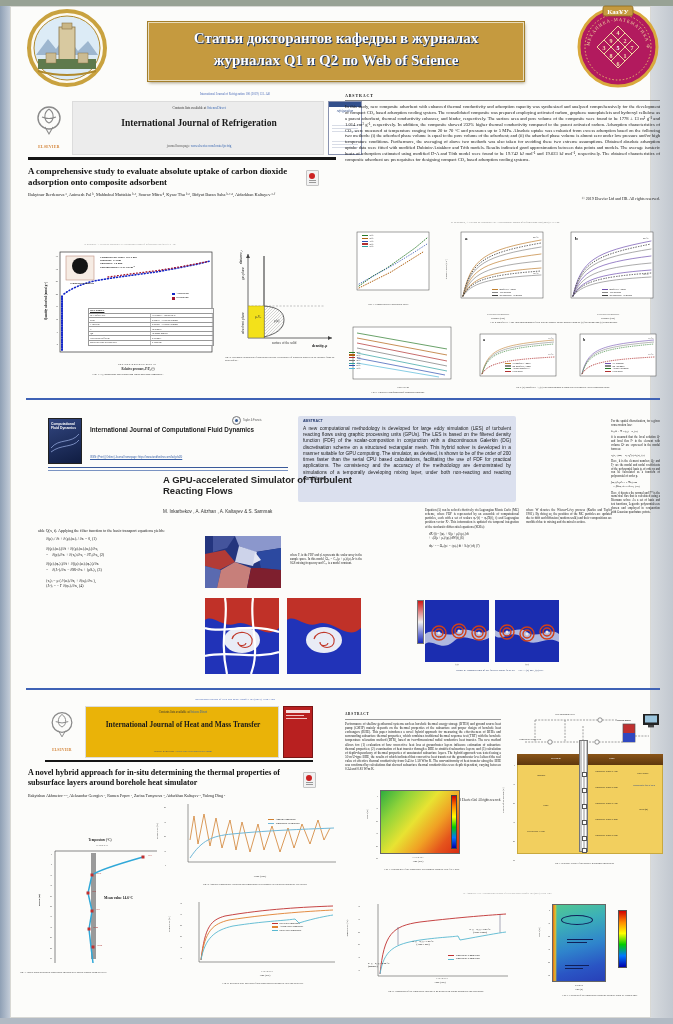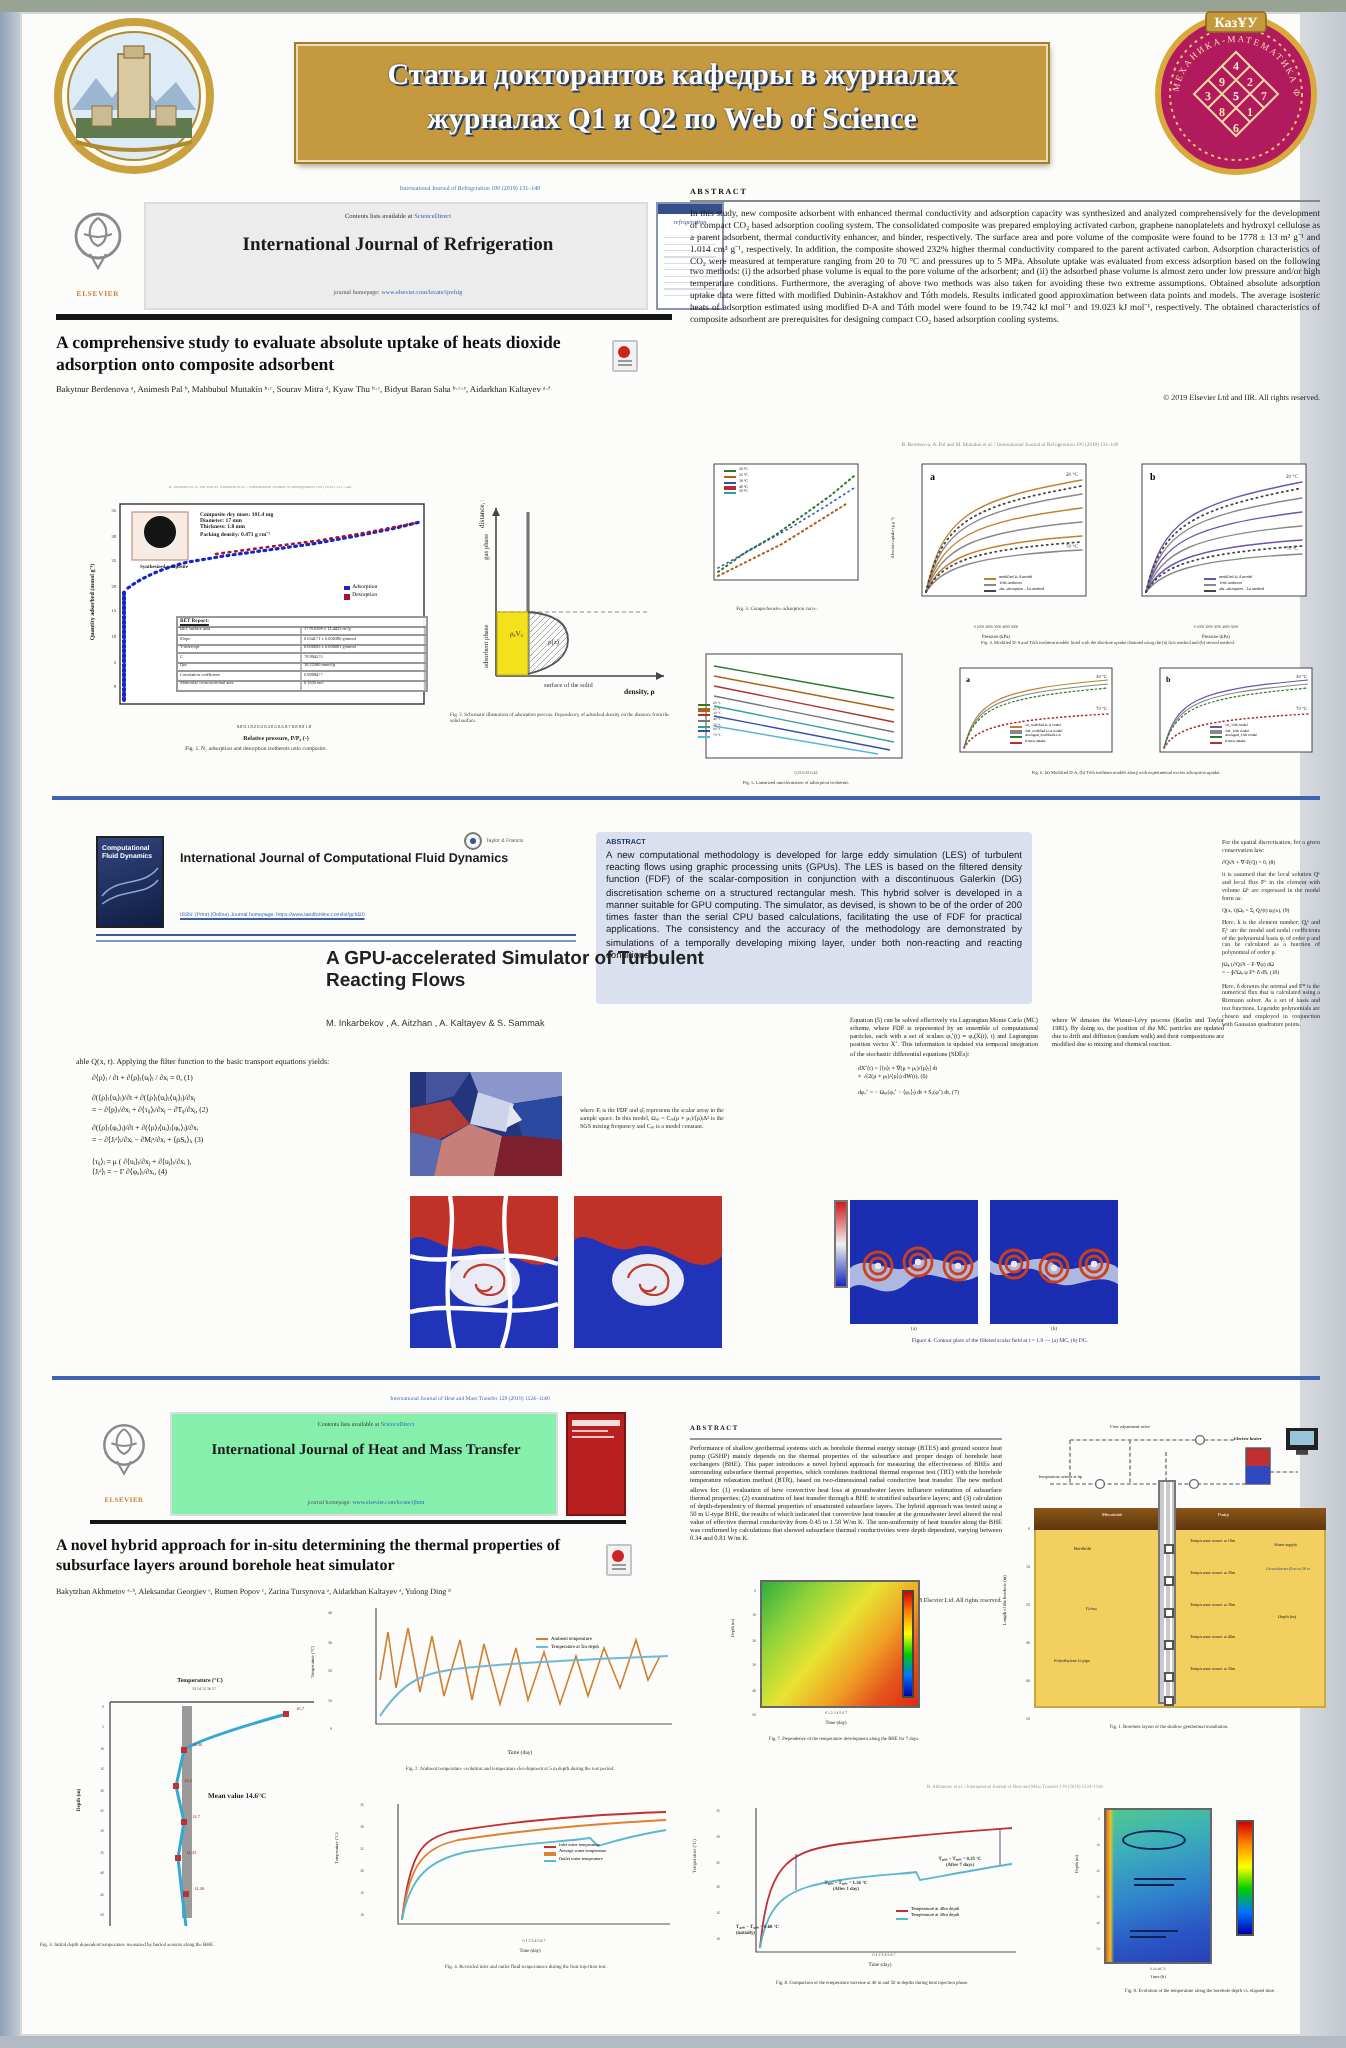--- a/index.html
+++ b/index.html
@@ -92,21 +92,21 @@
     </div>
   </div>
   <div class="a" style="left:300px;top:0;width:34px;height:54px;background:#fff;border:1px solid #8a93b0;box-sizing:border-box">
     <div class="a" style="left:0;top:0;width:32px;height:5px;background:#33508c"></div>
     <div class="a c" style="left:0;top:7px;width:32px;font-size:3.2px;color:#33508c;font-style:italic">refrigeration</div>
     <div class="a" style="left:3px;top:14px;width:26px;height:34px;background:repeating-linear-gradient(#fff 0 2.6px,#d8dce6 2.6px 3.2px)"></div>
   </div>
 </div>
 <div class="a" style="left:28px;top:157px;width:308px;height:2.5px;background:#151515"></div>
 
-<div class="a ser" style="left:28px;top:166px;width:275px;font-size:8.8px;font-weight:bold;line-height:1.2;color:#111">A comprehensive study to evaluate absolute uptake of heats dioxide adsorption onto composite adsorbent</div>
+<div class="a ser" style="left:28px;top:166px;width:275px;font-size:8.8px;font-weight:bold;line-height:1.2;color:#111">A comprehensive study to evaluate absolute uptake of carbon dioxide adsorption onto composite adsorbent</div>
 <div class="a" style="left:306px;top:170px;width:11px;height:14px;background:#f2f2f2;border:.5px solid #c4c4c4;border-radius:1px">
   <div class="a" style="left:2.4px;top:1.6px;width:6px;height:6px;border-radius:50%;background:#c22"></div>
   <div class="a" style="left:2px;top:9.4px;width:7px;height:.8px;background:#999"></div>
   <div class="a" style="left:2px;top:11.2px;width:7px;height:.8px;background:#999"></div>
 </div>
 <div class="a ser" style="left:28px;top:192px;width:302px;font-size:4.4px;line-height:1.35;color:#222">Bakytnur Berdenova ᵃ, Animesh Pal ᵇ, Mahbubul Muttakin ᵇ·ᶜ, Sourav Mitra ᵈ, Kyaw Thu ᵇ·ᶜ, Bidyut Baran Saha ᵇ·ᶜ·ᵉ, Aidarkhan Kaltayev ᵃ·ᶠ</div>
 
 <div class="a ser" style="left:345px;top:93px;width:100px;font-size:4px;font-weight:bold;color:#111">A B S T R A C T</div>
 <div class="a" style="left:345px;top:100px;width:315px;height:.8px;background:#888"></div>
 <div class="a ser j" style="left:345px;top:104px;width:315px;font-size:4.6px;line-height:1.28;color:#191919">In this study, new composite adsorbent with enhanced thermal conductivity and adsorption capacity was synthesized and analyzed comprehensively for the development of compact CO₂ based adsorption cooling system. The consolidated composite was prepared employing activated carbon, graphene nanoplatelets and hydroxyl cellulose as a parent adsorbent, thermal conductivity enhancer, and binder, respectively. The surface area and pore volume of the composite were found to be 1778 ± 13 m² g⁻¹ and 1.014 cm³ g⁻¹, respectively. In addition, the composite showed 232% higher thermal conductivity compared to the parent activated carbon. Adsorption characteristics of CO₂ were measured at temperature ranging from 20 to 70 °C and pressures up to 5 MPa. Absolute uptake was evaluated from excess adsorption based on the following two methods: (i) the adsorbed phase volume is equal to the pore volume of the adsorbent; and (ii) the adsorbed phase volume is almost zero under low pressure and/or high temperature conditions. Furthermore, the averaging of above two methods was also taken for avoiding these two extreme assumptions. Obtained absolute adsorption uptake data were fitted with modified Dubinin-Astakhov and Tóth models. Results indicated good approximation between data points and models. The average isosteric heats of adsorption estimated using modified D-A and Tóth model were found to be 19.742 kJ mol⁻¹ and 19.023 kJ mol⁻¹, respectively. The obtained characteristics of composite adsorbent are prerequisites for designing compact CO₂ based adsorption cooling systems.</div>
@@ -546,21 +546,21 @@
 <div class="a" style="left:26px;top:688px;width:634px;height:2.4px;background:#3f62b5"></div>
 
 <div class="a c" style="left:110px;top:698px;width:250px;font-size:2.8px;color:#4a6ab8">International Journal of Heat and Mass Transfer 129 (2019) 1124–1140</div>
 
 <div class="a" style="left:45px;top:706px;width:268px;height:52px">
   <svg class="a" style="left:0;top:2px" width="34" height="38" viewBox="0 0 38 40">
     <circle cx="19" cy="15" r="11" fill="none" stroke="#8a8a8a" stroke-width="1.4"></circle>
     <path d="M19,6 C13,10 14,18 19,20 C24,18 25,10 19,6 M12,14 Q19,17 26,14 M15,24 L19,31 23,24" fill="none" stroke="#8a8a8a" stroke-width="1.1"></path>
   </svg>
   <div class="a c ser" style="left:-2px;top:42px;width:38px;font-size:3.4px;letter-spacing:.3px;color:#d07a28;font-weight:bold">ELSEVIER</div>
-  <div class="a" style="left:40px;top:0;width:194px;height:52px;background:#86efac;border:1px solid #dcdcdc;box-sizing:border-box">
+  <div class="a" style="left:40px;top:0;width:194px;height:52px;background:#eab308;border:1px solid #dcdcdc;box-sizing:border-box">
     <div class="a c" style="left:0;top:3px;width:194px;font-size:3px;color:#333">
       <span>Contents lists available at</span>
       <span class="lnk">ScienceDirect</span>
     </div>
     <div class="a c ser" style="left:0;top:14px;width:194px;font-size:7.4px;font-weight:bold;color:#1a1a1a;line-height:1.1">International Journal of Heat and Mass Transfer</div>
     <div class="a c" style="left:0;top:42px;width:194px;font-size:2.9px;color:#555">
       <span>journal homepage:</span>
       <span class="lnk">www.elsevier.com/locate/ijhmt</span>
     </div>
   </div>

